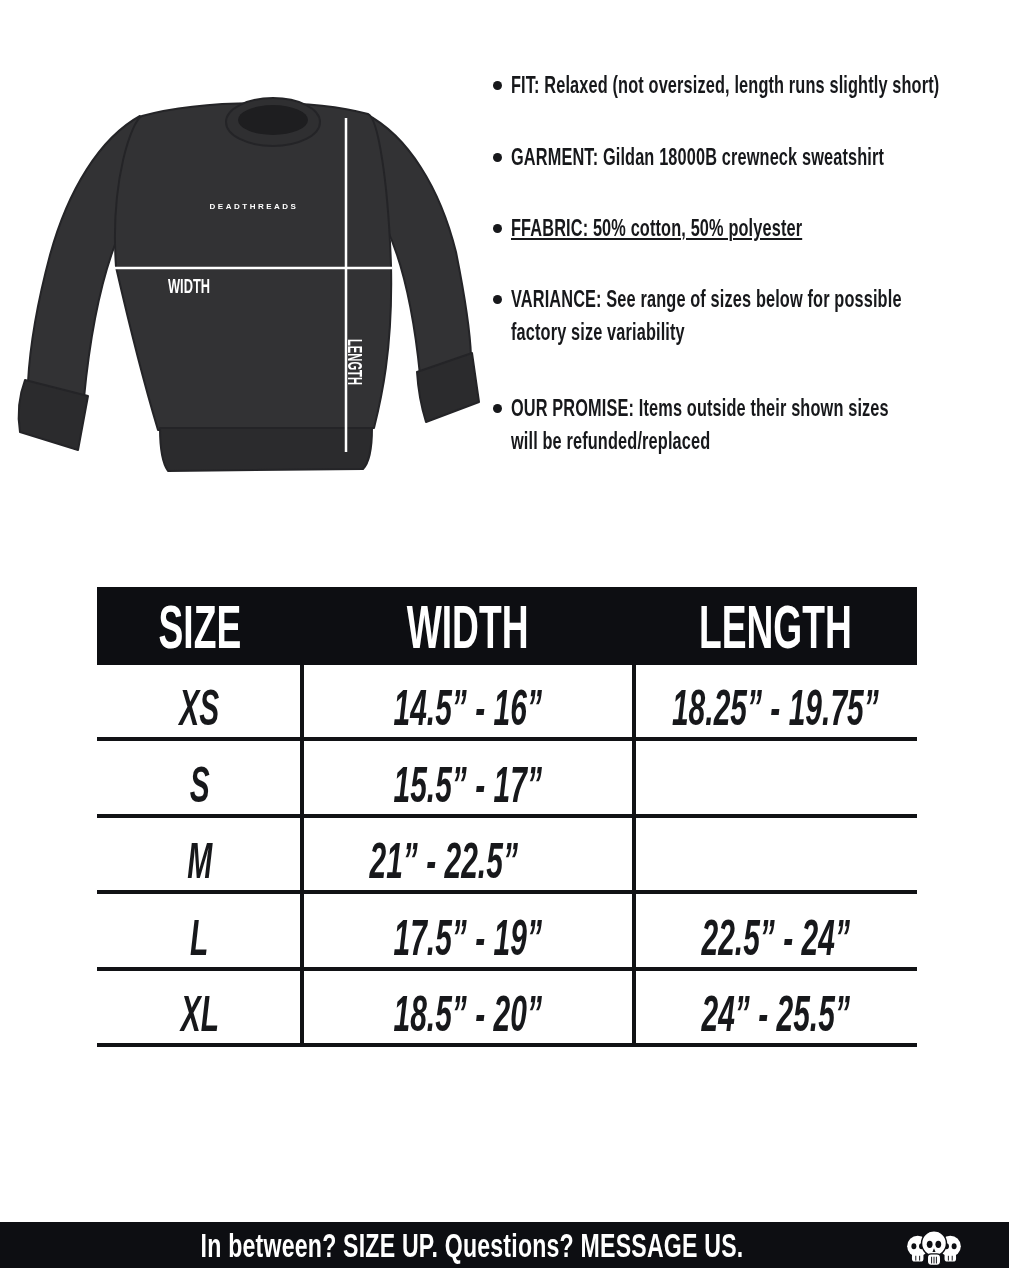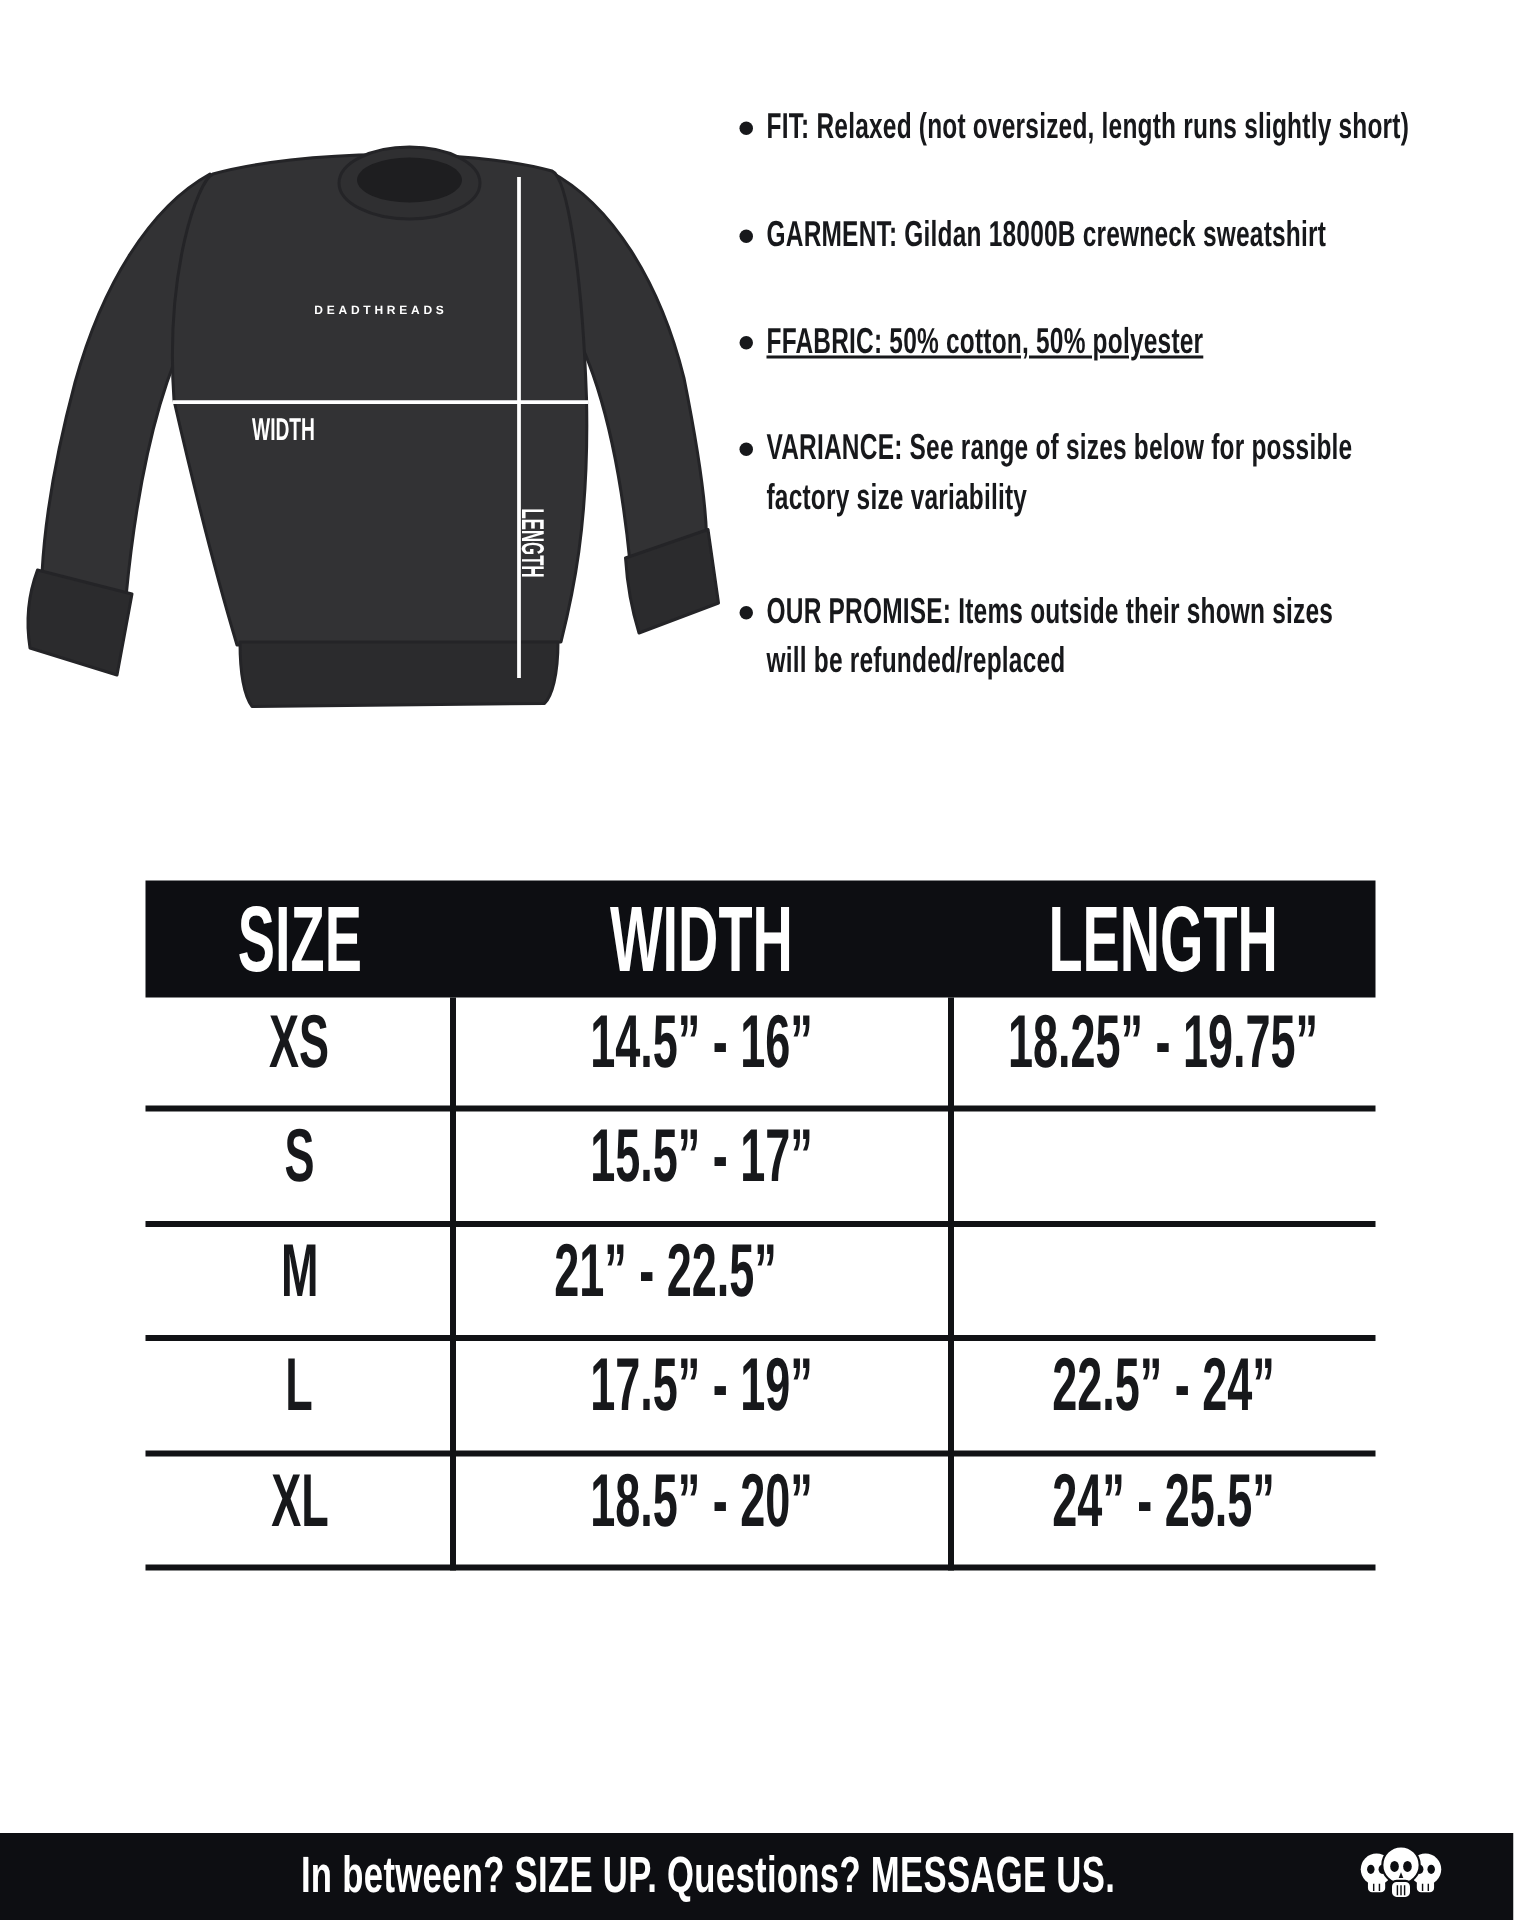--- a/index.html
+++ b/index.html
@@ -13,29 +13,29 @@
   .bullets{position:absolute;left:492px;top:0;width:520px;}
   .bullet-item{position:absolute;left:0;}
   .bi-0{top:68px;}.bi-1{top:140px;}.bi-2{top:211px;text-decoration:underline;}.bi-3{top:282px;}.bi-4{top:391px;}
   .dot{position:absolute;left:1px;top:13px;width:9px;height:9px;border-radius:50%;background:#17181b;}
   .blines{margin-left:19px;transform:scaleX(0.68);transform-origin:left top;white-space:nowrap;}
   .bline{font-size:24px;font-weight:bold;line-height:33px;letter-spacing:0.2px;}
   
   .size-table{position:absolute;left:97px;top:587px;width:820px;}
   .thead{height:78px;background:#0d0e12;display:flex;align-items:center;}
   .tbody{position:relative;}
-  .trow{display:flex;height:76.4px;border-bottom:4px solid #111215;box-sizing:border-box;}
-  .tc{display:flex;align-items:flex-start;justify-content:center;box-sizing:border-box;}
+  .trow{display:flex;height:76.4px;border-bottom:4px solid #111215;box-sizing:border-box;font-style:italic;}
+  .tc{display:flex;align-items:flex-end;justify-content:center;box-sizing:border-box;}
   .c1{width:205px;}.c2{width:332px;}.c3{width:283px;}
   .hd{font-size:62px;font-weight:bold;color:#ffffff;transform:scaleX(0.60);transform-origin:center;white-space:nowrap;}
   .cv{font-size:50px;font-weight:bold;color:#17181b;transform:scaleX(0.60);transform-origin:center;white-space:nowrap;}
   .vline{position:absolute;top:0;width:4px;height:100%;background:#111215;}
   .vl-1{left:203px;}.vl-2{left:535px;}
   
-  .footer{position:absolute;left:0;top:1222px;width:1009px;height:58px;background:#0d0e12;}
+  .footer{position:absolute;left:0;top:1222px;width:1009px;height:46px;background:#0d0e12;}
   .footer-msg{
     position:absolute;left:46.8%;top:50%;transform:translate(-50%,-50%) scaleX(0.68);
     font-size:34px;font-weight:bold;color:#ffffff;white-space:nowrap;letter-spacing:0.3px;
   }
   .footer-logo{position:absolute;right:44px;top:6px;}
 </style>
 </head>
 <body>
 
 <div class="diagram">

